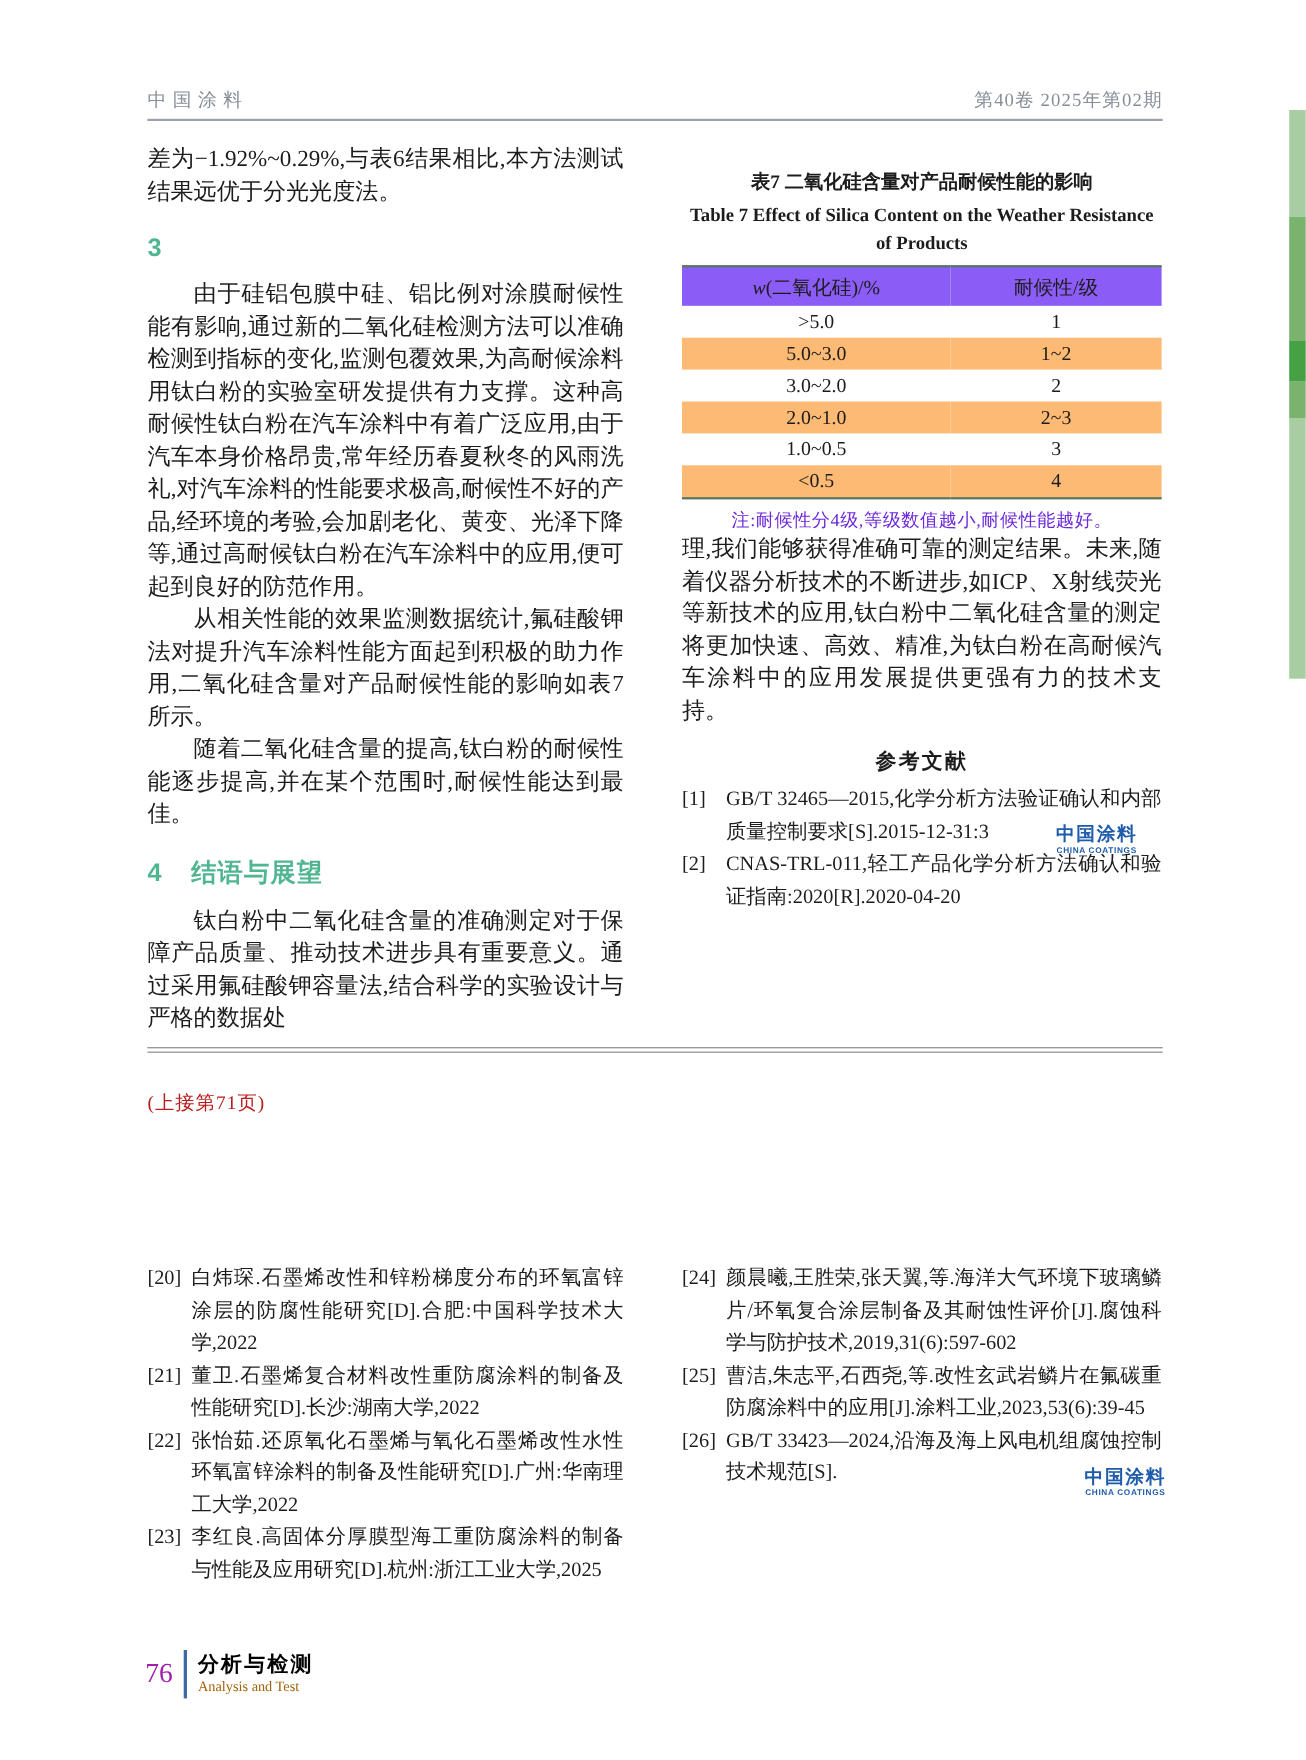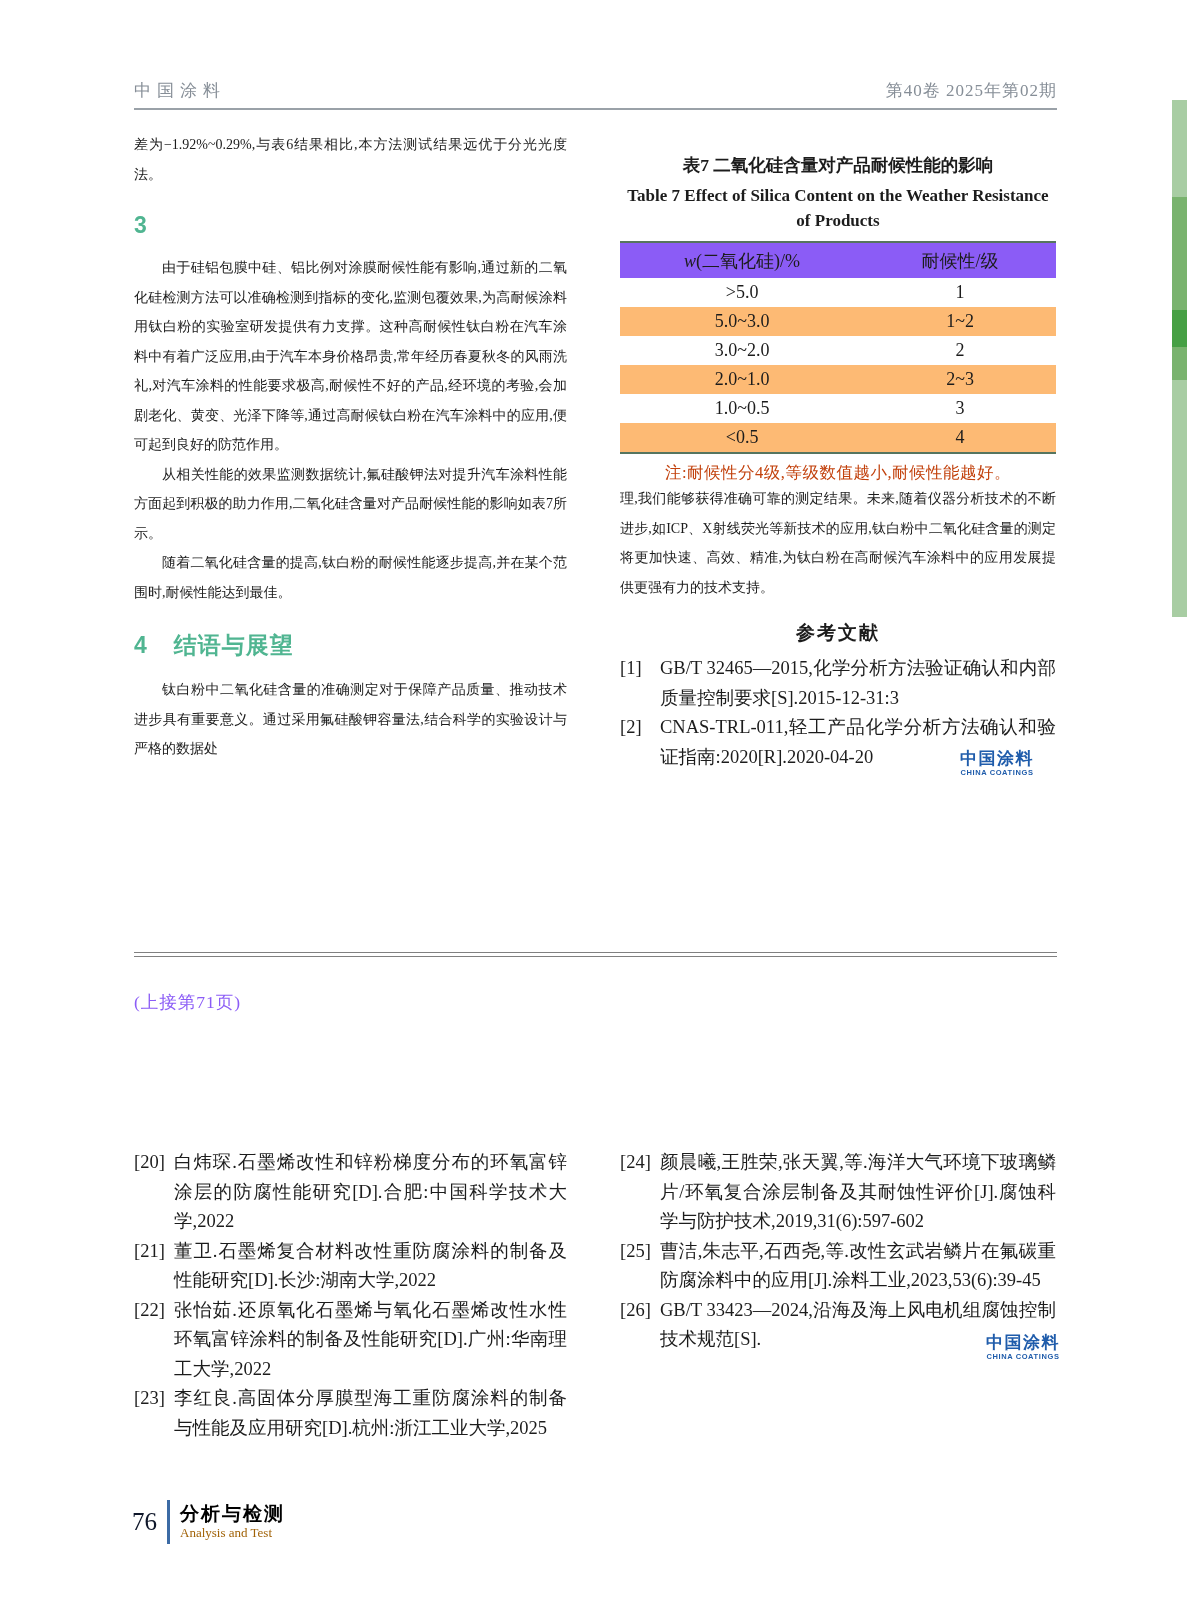--- a/index.html
+++ b/index.html
@@ -22,21 +22,21 @@
   .gbar{position:absolute;right:0;width:15px;}
   .gbar.s1{top:100px;height:97px;background:#a8cda3;}
   .gbar.s2{top:197px;height:113px;background:#79b36e;}
   .gbar.s3{top:310px;height:37px;background:#46a044;}
   .gbar.s4{top:347px;height:33px;background:#79b36e;}
   .gbar.s5{top:380px;height:237px;background:#a8cda3;}
   
   .col-left{position:absolute;left:134px;top:130px;width:433px;}
   .col-right{position:absolute;left:620px;top:132px;width:436px;margin-top:17px;}
   p.body{
-    margin:0;font-size:14px;line-height:29.5px;text-align:justify;
+    margin:0;font-size:21px;line-height:29.5px;text-align:justify;
   }
   p.body.indent{text-indent:2em;}
   .sec-head{
     display:flex;align-items:baseline;gap:26px;
     font-family:"Liberation Sans", sans-serif;font-weight:bold;
     color:#50b591;font-size:23px;margin:23px 0 14px 0;letter-spacing:1px;
   }
   
   .tbl-cap-zh{font-size:17.5px;font-weight:bold;text-align:center;margin:4px 0 6px 0;}
   .tbl-cap-en{font-size:17px;font-weight:bold;text-align:center;line-height:25px;margin:0;}
@@ -48,47 +48,47 @@
   table.t7 th{
     background:#8b5cf6;font-weight:normal;font-size:18px;
     height:33px;text-align:center;
   }
   table.t7 td{height:27px;text-align:center;}
   table.t7 tr.alt td{background:#fdba74;}
   table.t7 .c1{width:56%;}
   table.t7 .c2{width:44%;}
   .var-it{font-style:italic;}
   .tbl-note{
-    color:#c2410c;font-size:16.5px;text-align:center;margin:8px 0 0 0;
+    color:#6d28d9;font-size:16.5px;text-align:center;margin:8px 0 0 0;
     letter-spacing:0.5px;
   }
   .after-table{margin-top:40px;}
   
   .ref-head{font-size:19px;font-weight:bold;text-align:center;margin:18px 0 8px 0;letter-spacing:2px;}
   .ref{display:flex;font-size:18.5px;line-height:29.5px;margin:0;}
   .ref .num{flex:0 0 40px;}
   .ref .txt{flex:1;text-align:justify;}
   
   .brand{position:absolute;text-align:center;color:#1f5cab;font-family:"Liberation Sans", sans-serif;}
   .brand .zh{font-size:17px;font-weight:bold;letter-spacing:1.5px;line-height:18px;}
   .brand .en{font-size:7.5px;font-weight:bold;letter-spacing:0.6px;line-height:9px;}
   .brand.b1{left:960px;top:750px;}
   .brand.b2{left:986px;top:1334px;}
   
   .divider{
     position:absolute;left:134px;right:130px;top:952px;height:3px;
     border-top:1.5px solid #808080;border-bottom:1.5px solid #808080;
   }
-  .cont-note{position:absolute;left:134px;top:990px;font-size:17.5px;color:#8b5cf6;letter-spacing:1px;}
+  .cont-note{position:absolute;left:134px;top:990px;font-size:17.5px;color:#b91c1c;letter-spacing:1px;}
   
   .bot-left{position:absolute;left:134px;top:1148px;width:433px;}
   .bot-right{position:absolute;left:620px;top:1148px;width:436px;}
   
   .pg-footer{position:absolute;left:132px;top:1500px;display:flex;align-items:center;}
-  .pg-footer .pageno{font-size:25px;color:#0f172a;margin-right:10px;}
+  .pg-footer .pageno{font-size:25px;color:#a21caf;margin-right:10px;}
   .pg-footer .vbar{width:3px;height:44px;background:#3c6ba5;margin-right:10px;}
   .pg-footer .sec-zh{
     font-family:"Liberation Sans", sans-serif;font-weight:bold;
     font-size:19px;color:#000000;letter-spacing:2px;line-height:22px;
   }
   .pg-footer .sec-en{font-size:13px;color:#a16207;line-height:16px;}
 </style>
 </head>
 <body>
 

